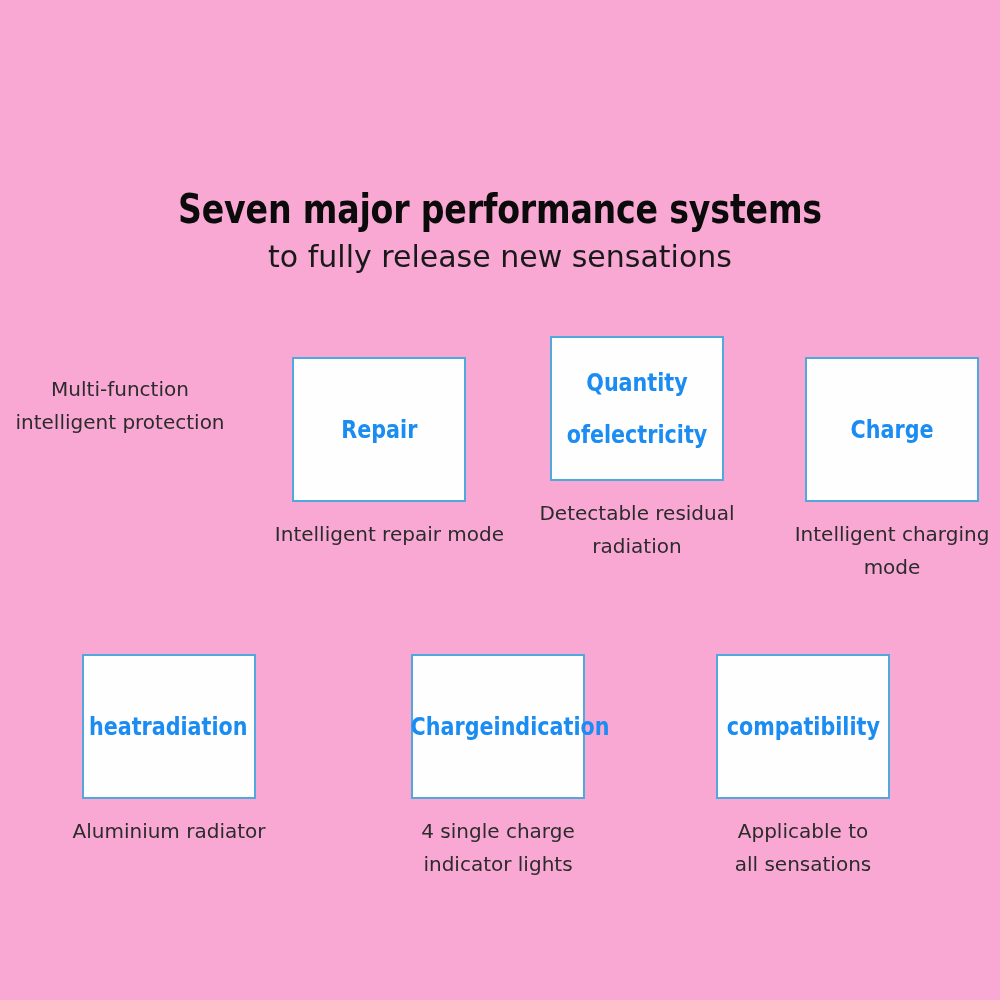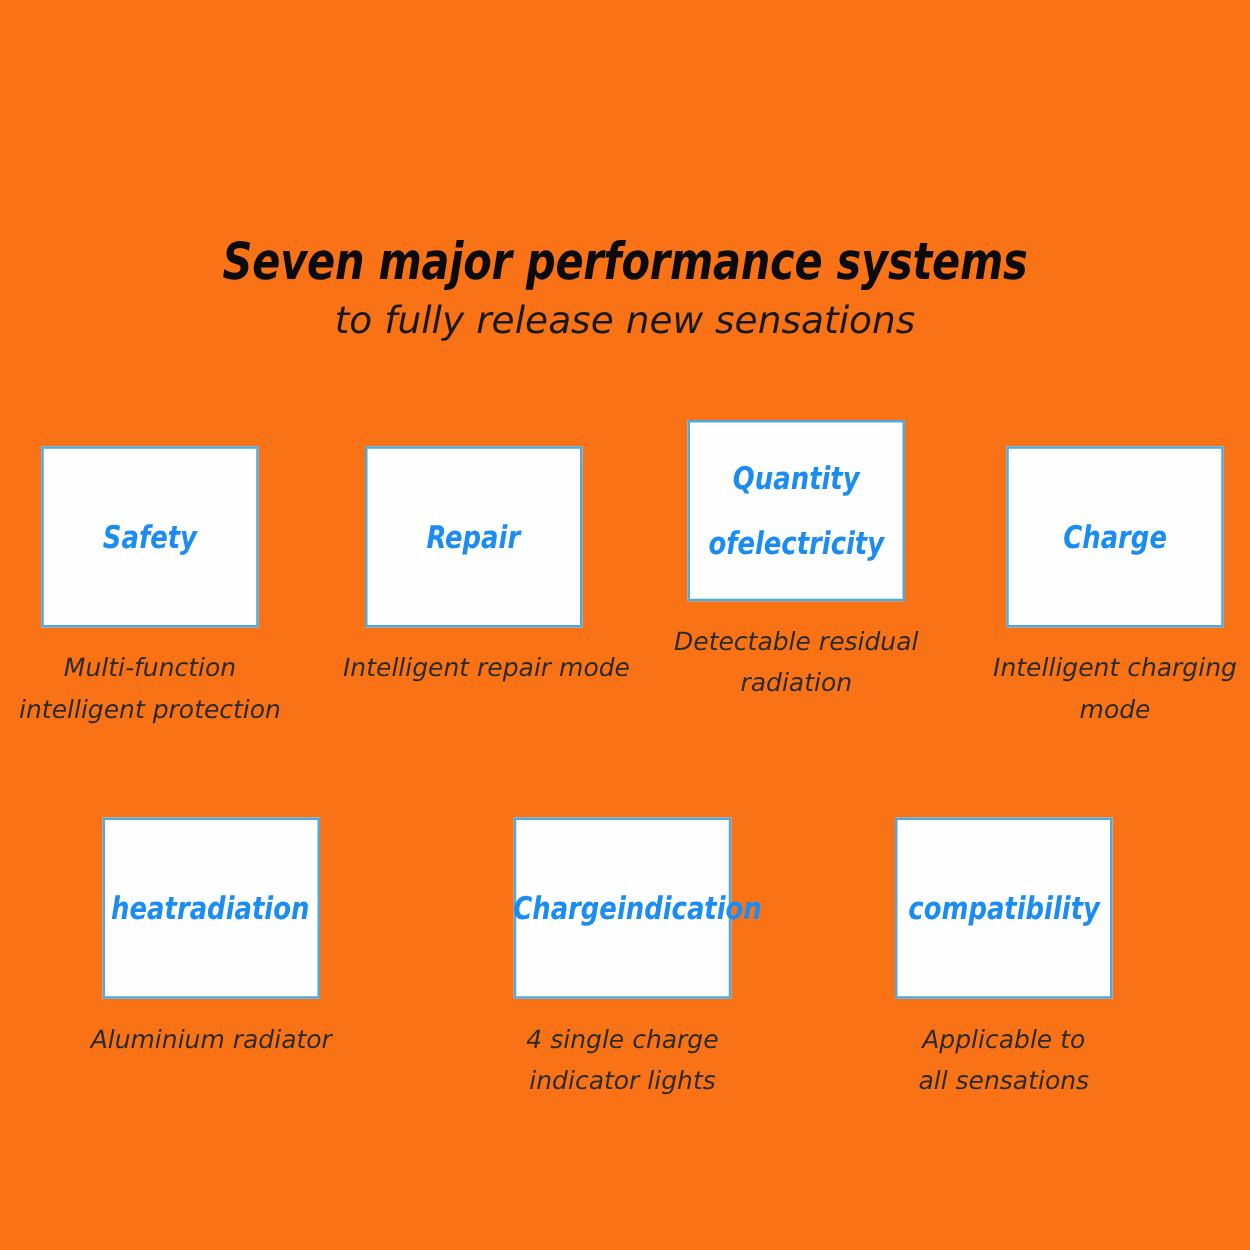--- a/index.html
+++ b/index.html
@@ -100,31 +100,28 @@
   #cell-4 { left: 767px;  top: 357px; }
 
   
   #cell-5 { left: 44px;   top: 654px; }
   #cell-6 { left: 373px;  top: 654px; }
   #cell-7 { left: 678px;  top: 654px; }
 </style>
 </head>
 <body>
 
-<div class="page" style="background: #f97316; font-style: italic;">
+<div class="page" style="background: #f9a8d4;">
 
   <div class="heading">
     <div class="title" style="color: rgb(11, 11, 11);">Seven major performance systems</div>
     <div class="subtitle">to fully release new sensations</div>
   </div>
 
   <div class="cell" id="cell-1">
-    <div class="box" style="border-color: rgb(79, 169, 221);">
-      <div class="box-label" style="color: rgb(27, 140, 242);"><span class="line">Safety</span></div>
-    </div>
     <div class="caption" style="color: rgb(43, 43, 43);">
         <span class="line">Multi-function</span>
         <span class="line">intelligent protection</span>
       </div>
   </div>
 
   <div class="cell" id="cell-2">
     <div class="box" style="border-color: rgb(79, 169, 221);">
       <div class="box-label" style="color: rgb(27, 140, 242);"><span class="line">Repair</span></div>
     </div>

